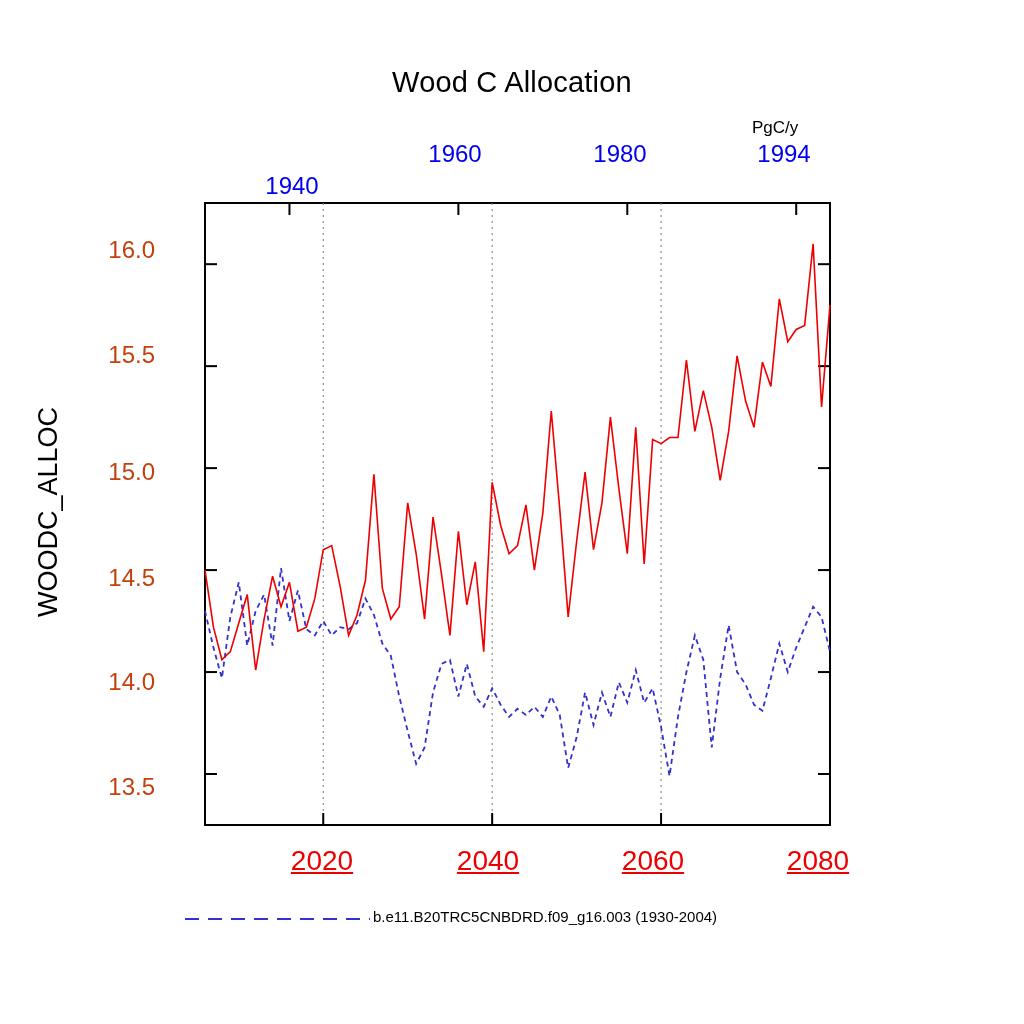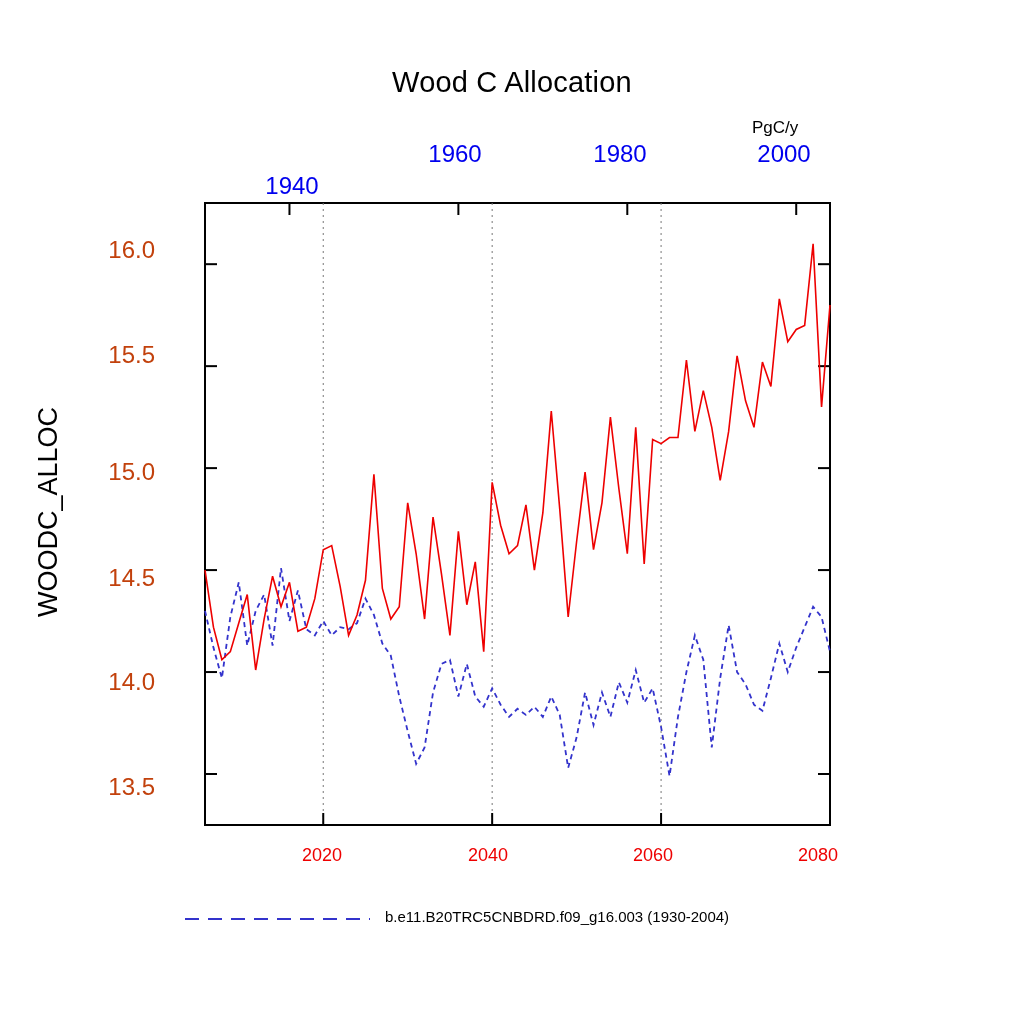--- a/index.html
+++ b/index.html
@@ -38,24 +38,25 @@
   }
   .top-axis-label {
     position: absolute;
     font-size: 24px;
     color: #0000ee;
     transform: translateX(-50%);
     top: 140px;
   }
   .bottom-axis-label {
     position: absolute;
-    font-size: 18px;
+    font-size: 28px;
     color: #ee0000;
     transform: translateX(-50%);
     top: 845px;
+    text-decoration: underline;
   }
   .ylabel {
     position: absolute;
     left: 48px;
     top: 512px;
     font-size: 27px;
     color: #000;
     transform: translate(-50%, -50%) rotate(-90deg);
     white-space: nowrap;
   }
@@ -74,21 +75,21 @@
     top: 0;
   }
   .legend-row {
     position: absolute;
     left: 185px;
     width: 700px;
     height: 26px;
   }
   .legend-text {
     position: absolute;
-    left: 200px;
+    left: 188px;
     top: 0;
     font-size: 15px;
     color: #000;
     white-space: nowrap;
   }
   .legend-line {
     position: absolute;
     left: 0;
     top: 9px;
     width: 185px;
@@ -102,21 +103,21 @@
 <div id="page">
 
   <div class="title">Wood C Allocation</div>
   <div class="units">PgC/y</div>
 
   <div class="ylabel">WOODC_ALLOC</div>
 
   <div class="top-axis-label" style="left:292px;margin-top:32px;">1940</div>
   <div class="top-axis-label" style="left:455px;">1960</div>
   <div class="top-axis-label" style="left:620px;">1980</div>
-  <div class="top-axis-label" style="left:784px;">2000</div>
+  <div class="top-axis-label" style="left:784px;">1994</div>
 
   <div class="bottom-axis-label" style="left:322px;">2020</div>
   <div class="bottom-axis-label" style="left:488px;">2040</div>
   <div class="bottom-axis-label" style="left:653px;">2060</div>
   <div class="bottom-axis-label" style="left:818px;">2080</div>
 
   <div class="ytick-label" style="top:250px; left:65px;">16.0</div>
   <div class="ytick-label" style="top:355px; left:65px;">15.5</div>
   <div class="ytick-label" style="top:472px; left:65px;">15.0</div>
   <div class="ytick-label" style="top:578px; left:65px;">14.5</div>

